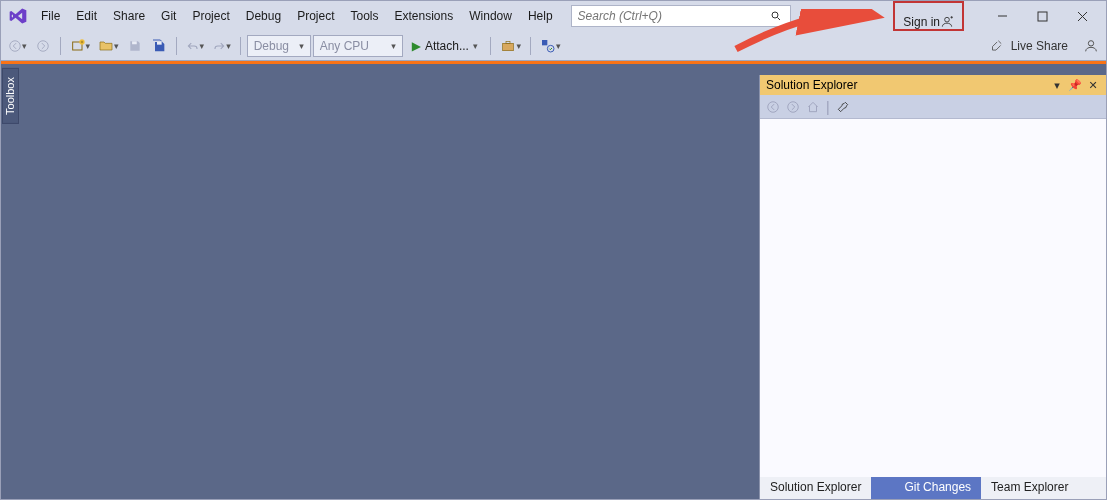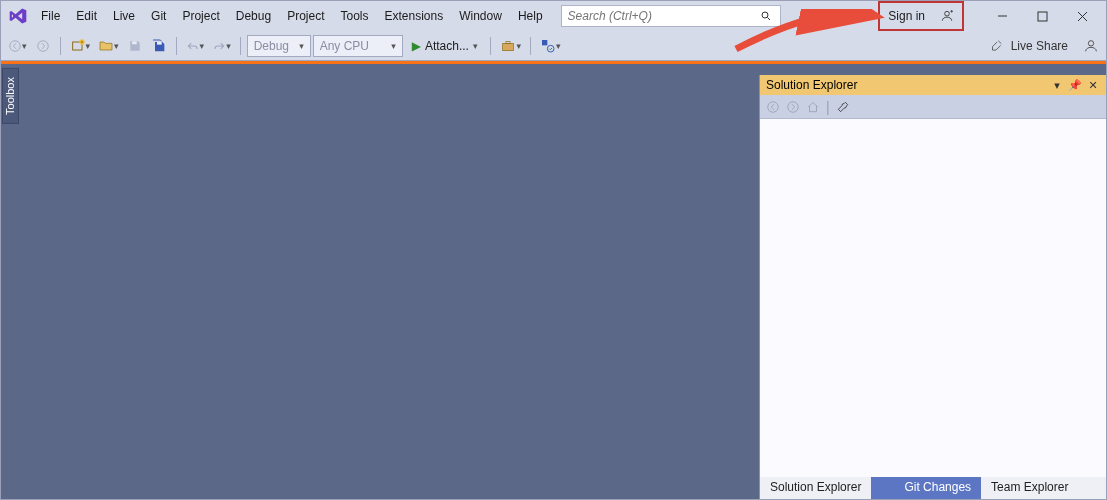--- a/index.html
+++ b/index.html
@@ -19,22 +19,22 @@
     flex: 0 0 220px; height: 22px; margin-left: 10px;
     display: flex; align-items: center; background: #fff; border: 1px solid #aeb4c8; justify-content: center;
   }
   .search-box input {
     flex: 1; border: none; outline: none; font-size: 12px; padding: 0 6px; background: transparent;
     color: #555; font-style: italic;
   }
   .search-box .mag { width: 20px; text-align: center; color: #333; font-size: 12px;}
   .menubar-spacer { flex: 1; }
   .signin-wrap {
-    display: flex; align-items: center; height: 30px; padding: 0 8px;
-    border: 2px solid #c23535; margin-right: 8px; gap:15px;
+    display: flex; align-items: flex-end; height: 30px; padding: 0 8px;
+    border: 2px solid #c23535; margin-right: 8px; gap:0;
   }
   .signin-wrap span { font-size: 12px; }
   .wincontrols { display: flex; align-items: center; gap: 0; margin-left: 10px;}
   .wincontrols div {
     width: 40px; height: 24px; display: flex; align-items: center; justify-content: center;
     font-size: 13px; color: #333;
   }
   
   .toolbar {
     height: 30px; display: flex; align-items: center; padding: 0 4px;
@@ -118,21 +118,21 @@
 <div class="window" style="position:relative;">
 
   <div class="menubar">
     <div class="vs-logo">
       <svg width="20" height="20" viewBox="0 0 24 24">
           <path fill="#6d3fc9" d="M17 3l5 2v14l-5 2-8-7-5 4-2-1V7l2-1 5 4 8-7zM6 10l-2 2 2 2V10zm11 6V8l-5 4 5 4z"></path>
         </svg>
     </div>
     <div class="menu-item">File</div>
     <div class="menu-item">Edit</div>
-    <div class="menu-item">Live</div>
+    <div class="menu-item">Share</div>
     <div class="menu-item">Git</div>
     <div class="menu-item">Project</div>
     <div class="menu-item">Debug</div>
     <div class="menu-item">Project</div>
     <div class="menu-item">Tools</div>
     <div class="menu-item">Extensions</div>
     <div class="menu-item">Window</div>
     <div class="menu-item">Help</div>
     <div class="search-box">
       <input type="text" placeholder="Search (Ctrl+Q)" style="">

